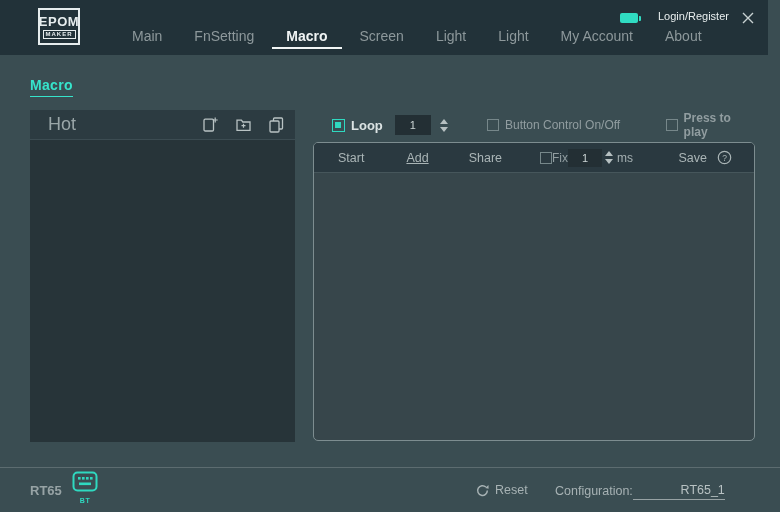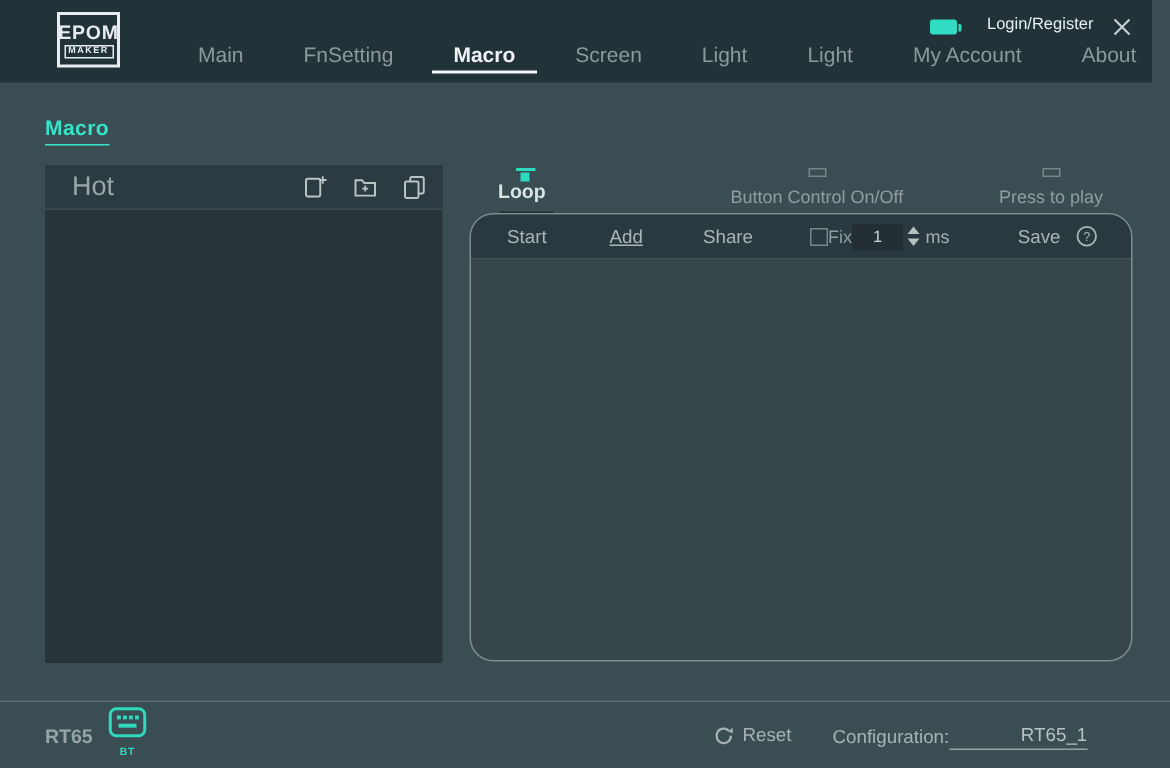--- a/index.html
+++ b/index.html
@@ -7,21 +7,21 @@
   body { font-family:"Liberation Sans", sans-serif; background:#3a4d52; overflow:hidden; }
   #app { position:relative; width:780px; height:512px; background:#3a4d52; }
 
   
   .titlebar { position:absolute; top:0; left:0; width:768px; height:55px; background:#223239; }
   .logo { position:absolute; left:38px; top:8px; width:42px; height:37px; border:2px solid #e7edee;
           display:flex; flex-direction:column; align-items:center; justify-content:center; color:#e7edee; }
   .logo-top { font-size:13px; font-weight:bold; letter-spacing:.5px; line-height:13px; }
   .logo-bottom { font-size:6px; font-weight:bold; letter-spacing:1px; border:1px solid #e7edee; padding:0 2px; margin-top:2px; line-height:7px; }
 
-  .nav { position:absolute; left:130px; bottom:4px; display:flex; gap:36px; }
+  .nav { position:absolute; left:130px; bottom:4px; display:flex; gap:28px; }
   .nav-item { position:relative; font-size:14px; color:#8d989b; padding:0 2px 7px 2px; cursor:default; }
   .nav-item.active { color:#f0f4f4; font-weight:bold; }
   .nav-item.active::after { content:""; position:absolute; left:-12px; right:-12px; bottom:2px; height:2px; background:#f2f6f6; }
 
   .battery { position:absolute; left:620px; top:13px; width:18px; height:10px; background:#30dcc2; border-radius:2px; }
   .battery::after { content:""; position:absolute; right:-3px; top:2.5px; width:2.5px; height:5px; background:#30dcc2; border-radius:0 1px 1px 0; }
   .login { position:absolute; left:658px; top:10px; font-size:11px; color:#e8eeee; }
   .close-btn { position:absolute; left:741px; top:11px; width:14px; height:14px; }
 
   
@@ -31,39 +31,39 @@
   
   .macro-panel { position:absolute; left:30px; top:110px; width:265px; height:332px; background:#273439; }
   .macro-panel-header { height:30px; background:#2c3b41; border-bottom:1px solid #3c4c52;
                         display:flex; align-items:center; padding:0 10px 0 18px; }
   .macro-panel-title { font-size:18px; color:#9aa6a8; }
   .macro-panel-icons { margin-left:auto; display:flex; gap:16px; align-items:center; color:#b9c3c4; }
   .tool-icon { width:17px; height:17px; display:block; cursor:pointer; }
 
   
   .loop-bar { position:absolute; left:313px; top:112px; right:25px; height:26px; }
-  .ctl-group { position:absolute; top:0; height:26px; display:flex; align-items:center; gap:6px;flex-direction:column; }
+  .ctl-group { position:absolute; top:0; height:26px; display:flex; align-items:center; gap:6px; }
   .g-loop { left:19px; }
   .g-bco  { left:174px; }
-  .g-ptp  { left:353px; }
+  .g-ptp  { left:353px;font-weight:bold; }
   .cb { width:12px; height:12px; border:1px solid #76878a; display:inline-block; position:relative; cursor:pointer; }
   .cb.checked { width:13px; height:13px; border:1.5px solid #2fd9c0; }
   .cb.checked::after { content:""; position:absolute; left:2px; top:2px; width:6px; height:6px; background:#2fd9c0; }
   .loop-label { font-size:13px; font-weight:bold; color:#dbe3e3; margin-right:6px; }
   .cb-label { font-size:12px; color:#919da0; }
   .numbox { width:36px; height:20px; background:#232f34; color:#ccd5d5; font-size:11px;
             display:flex; align-items:center; justify-content:center; }
   .numbox.small { width:34px; height:18px; }
   .spinner { display:inline-flex; flex-direction:column; gap:3px; margin-left:3px; cursor:pointer; }
   .spin-up { width:0; height:0; border-left:4px solid transparent; border-right:4px solid transparent; border-bottom:5px solid #b6c0c1; }
   .spin-down { width:0; height:0; border-left:4px solid transparent; border-right:4px solid transparent; border-top:5px solid #b6c0c1; }
 
   
   .action-panel { position:absolute; left:313px; top:142px; width:442px; height:299px;
-                  background:#37464b; border:1px solid #7d8d90; border-radius:16px; overflow:hidden; }
+                  background:#37464b; border:1px solid #7d8d90; border-radius:5px; overflow:hidden; }
   .action-header { height:30px; background:#2a3940; border-bottom:1px solid #46565b;
                    display:flex; align-items:center; padding:0 22px 0 24px; }
   .ah-text { font-size:12.5px; color:#aab5b6; cursor:pointer; }
   .ah-add { margin-left:42px;text-decoration:underline; }
   .ah-clear { margin-left:40px; }
   .fix-group { margin-left:38px; display:flex; align-items:center; }
   .ah-unit { font-size:12px; color:#a5b0b2; margin-left:4px; }
   .ah-save { margin-left:auto; }
   .help-icon { width:15px; height:15px; margin-left:10px; cursor:pointer; }
   .action-body { height:268px; }

